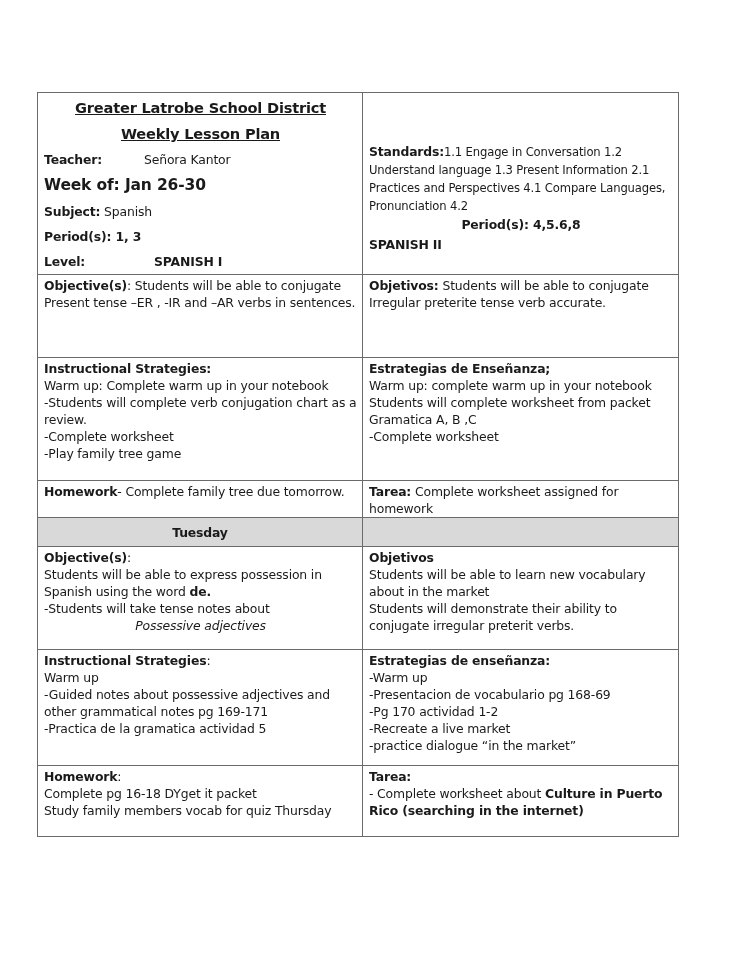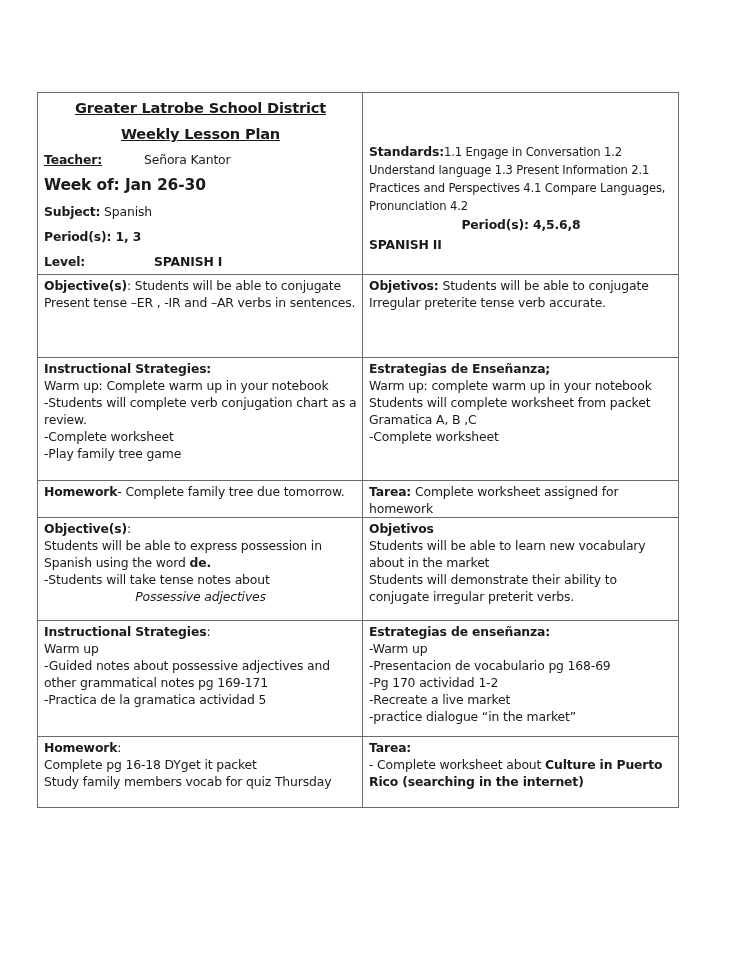--- a/index.html
+++ b/index.html
@@ -13,21 +13,21 @@
     .plan col.c2 { width: 316px; }
     .b { font-weight: bold; }
     .i { font-style: italic; text-align: center; }
 
     
     .hdr-left { height: 176px; padding-top: 2px !important; }
     .title { text-align: center; font-weight: bold; text-decoration: underline;
              font-size: 14.6px; line-height: 26px; letter-spacing: -0.2px; }
     .meta-line { font-size: 12.4px; line-height: 25px; }
     .meta-line .lbl { font-weight: bold; display: inline-block; }
-    .teacher .lbl { width: 100px; text-decoration: underline; }
+    .teacher .lbl { width: 100px; }
     .level .lbl { width: 110px; }
     .week { font-weight: bold; font-size: 15.5px; line-height: 27px; }
     .hdr-right { padding-top: 50px !important; }
     .std { font-size: 11.6px; line-height: 18px; }
     .std .b { font-size: 12.4px; }
     .period2 { font-weight: bold; font-size: 12.4px; line-height: 20px; margin-top: 0px; text-align: center; }
     .level2 { font-weight: bold; font-size: 12.4px; line-height: 20px; margin-top: 0; }
 
     
     .day td { background: #d9d9d9; height: 28px; padding: 0; vertical-align: middle; }
@@ -94,20 +94,24 @@
       <div>Warm up: complete warm up in your notebook</div>
       <div>Students will complete worksheet from packet Gramatica A, B ,C</div>
       <div>-Complete worksheet</div>
     </td>
   </tr>
   <tr class="r-hw1">
     <td><span class="b">Homework</span><span>- Complete family tree due tomorrow.</span></td>
     <td><span class="b">Tarea:</span><span> Complete worksheet  assigned for homework</span></td>
   </tr>
 
+  <tr class="day">
+    <td class="day-label">Tuesday</td>
+    <td></td>
+  </tr>
   <tr class="r-obj2">
     <td>
       <div><span class="b">Objective(s)</span><span>:</span></div>
       <div><span>Students will be able to express possession in Spanish using the word </span><span class="b">de.</span></div>
       <div>-Students will take tense notes about</div>
       <div class="i">Possessive adjectives</div>
     </td>
     <td>
       <div class="b">Objetivos</div>
       <div>Students will be able to learn new vocabulary about in the market</div>

